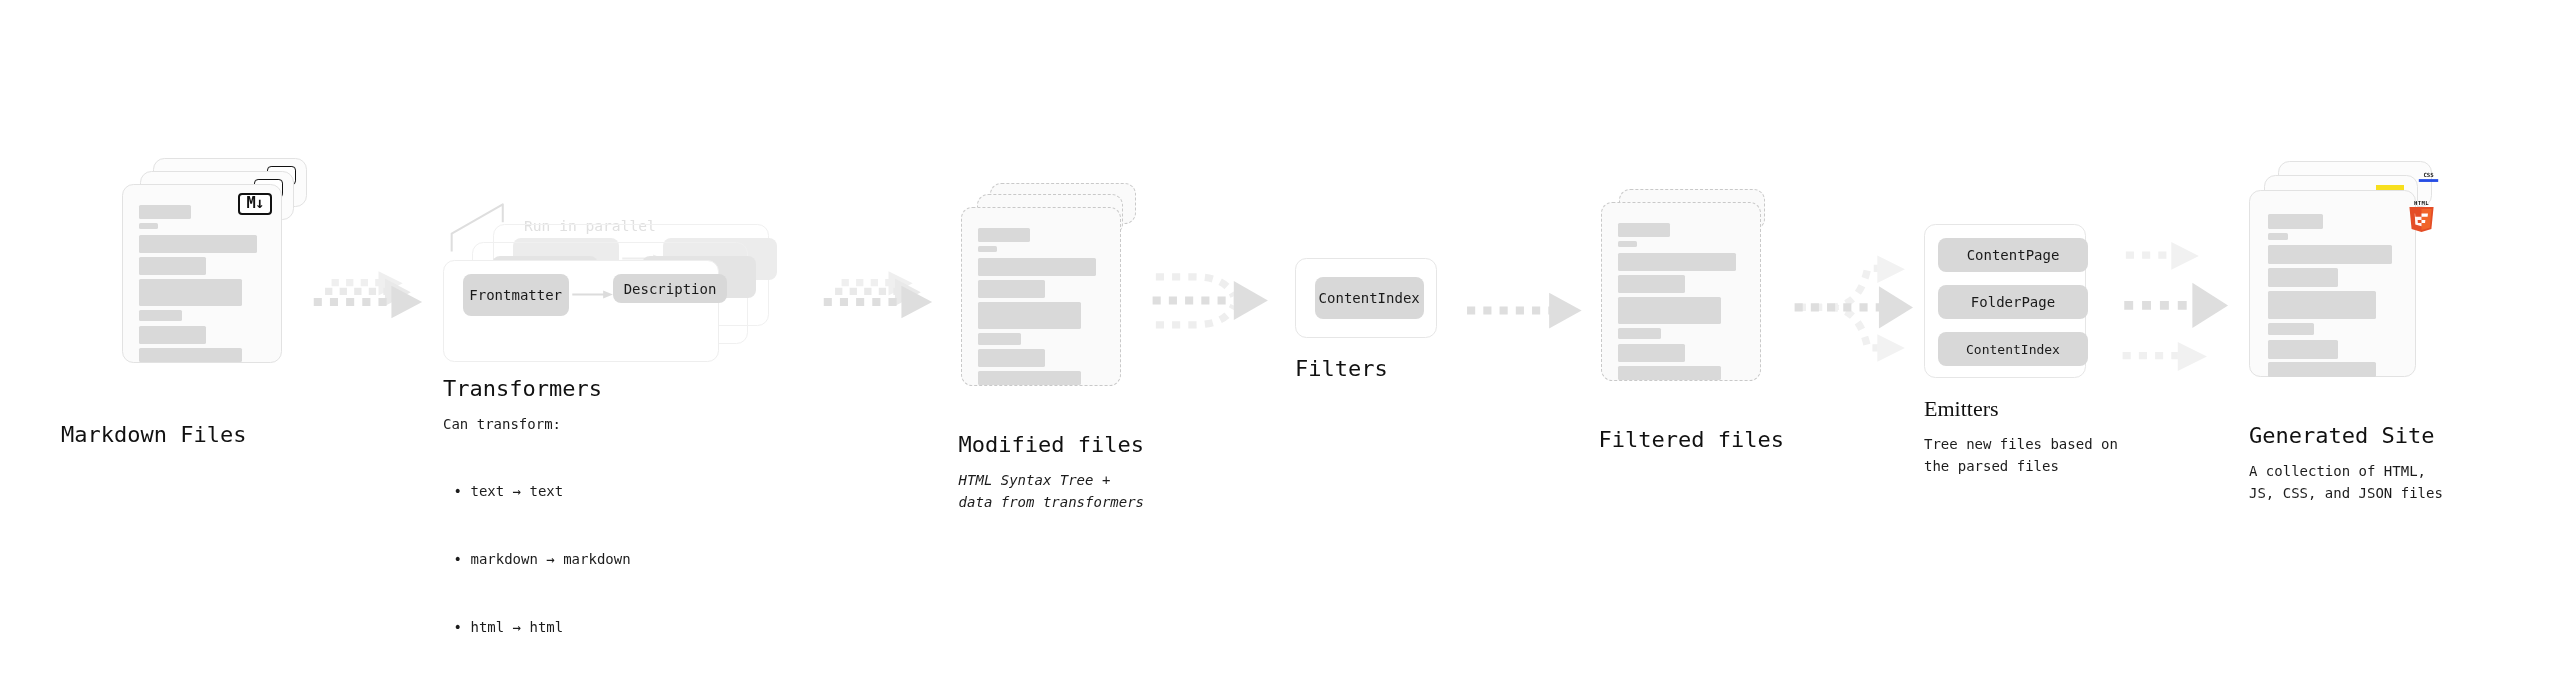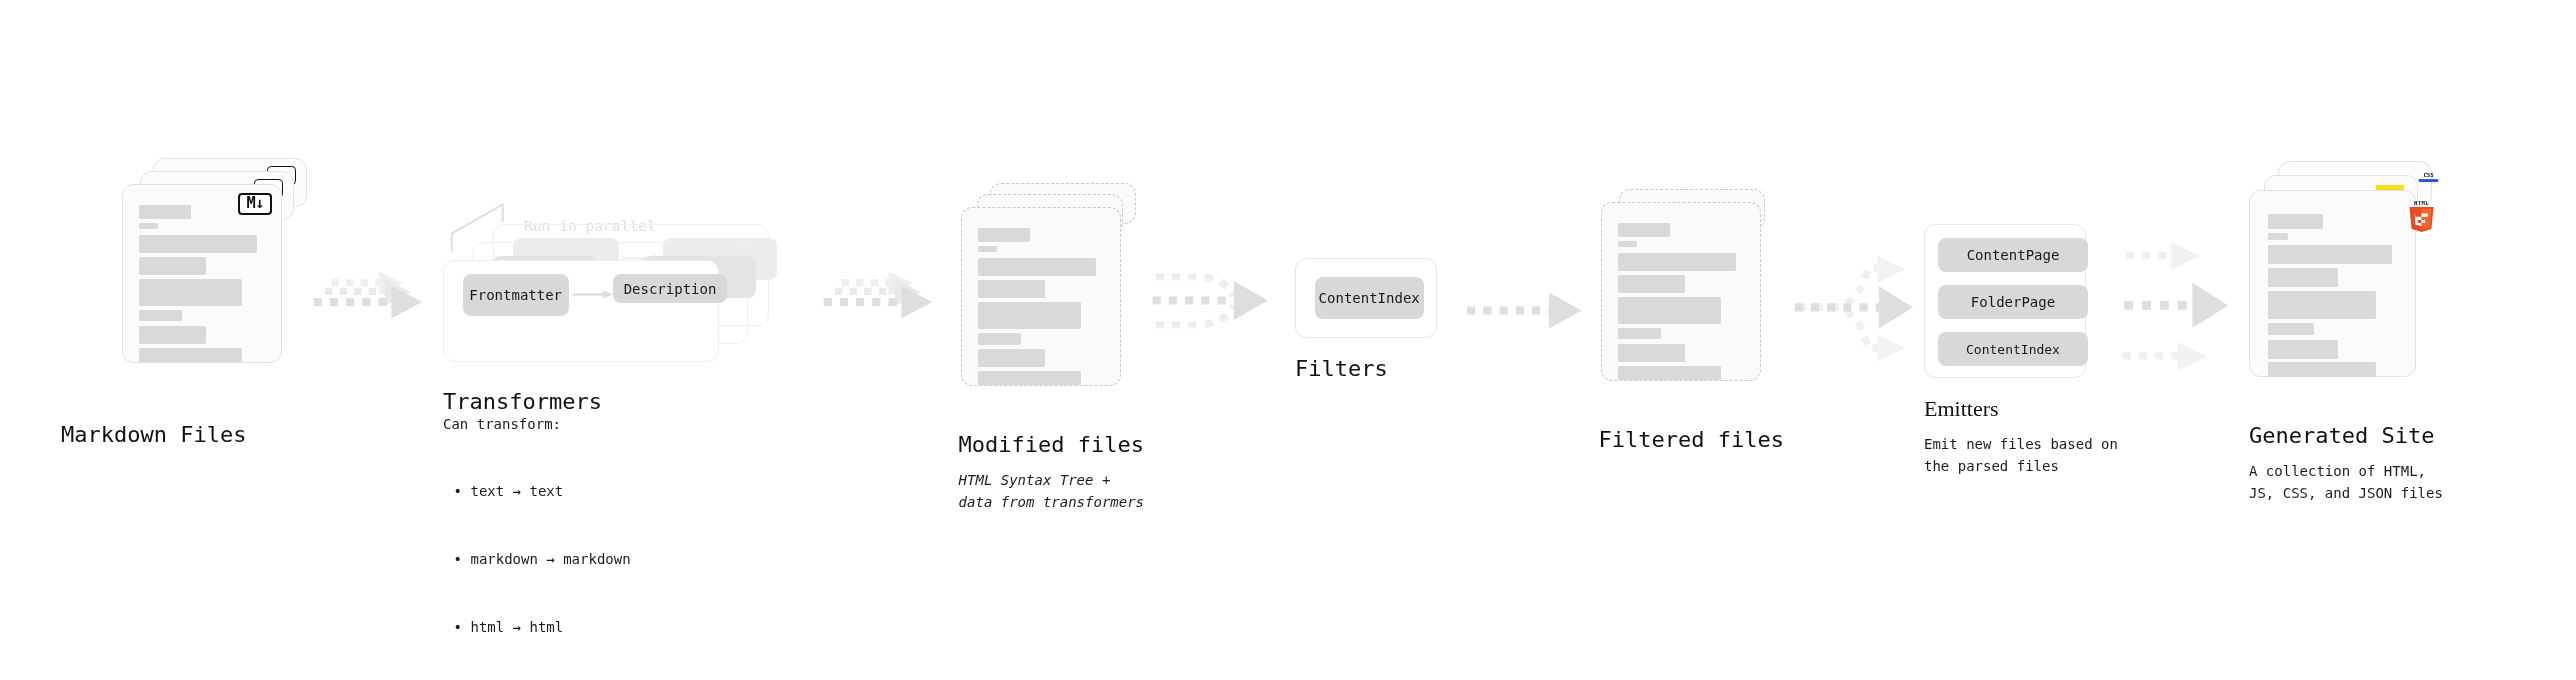--- a/index.html
+++ b/index.html
@@ -165,21 +165,21 @@
 
     <div class="box" style="left:0px; top:67px; width:276px; height:102px; border-color:#eeeeee;">
       <div class="pill" style="left:18.7px;  top:13px; width:106px; height:42px; font-size:14px;">Frontmatter</div>
       <div class="pill" style="left:169px; top:13px; width:114px; height:29px; font-size:14px;">Description</div>
       <svg style="position:absolute; left:128px; top:27px;" width="46" height="13" viewBox="0 0 56 16">
         <line x1="0" y1="8" x2="40" y2="8" stroke="#dcdcdc" stroke-width="2.5"></line>
         <polygon points="38,3 50,8 38,13" fill="#dcdcdc"></polygon>
       </svg>
     </div>
 
-    <div class="title" style="left:0px; top:183px;margin-top:13px;">Transformers</div>
+    <div class="title" style="left:0px; top:183px;">Transformers</div>
     <div class="sub" style="left:0px; top:221px;">Can transform:</div>
     <div class="bullets" style="left:10.6px; top:242px;">
       <div>• text → text</div>
       <div>• markdown → markdown</div>
       <div>• html → html</div>
     </div>
   </div>
 
   <div class="node" style="left:817px; top:268px;">
     <svg width="130" height="89" viewBox="0 0 160 110">
@@ -269,21 +269,21 @@
     </svg>
   </div>
 
   <div class="node" style="left:1924px; top:224px;">
     <div class="box" style="left:0px; top:0px; width:162px; height:154px; position:relative;">
       <div class="pill" style="left:13px; top:13px;  width:150px; height:34px; font-size:14px;">ContentPage</div>
       <div class="pill" style="left:13px; top:60px;  width:150px; height:34px; font-size:14px;">FolderPage</div>
       <div class="pill" style="left:13px; top:107px; width:150px; height:34px; font-size:13px;">ContentIndex</div>
     </div>
     <div class="title" style="left:0px; top:172px;font-family:Liberation Serif, serif;">Emitters</div>
-    <div class="sub" style="left:0px; top:210px;">Emit new files based on
+    <div class="sub" style="left:0px; top:210px;">Tree new files based on
 the parsed files</div>
   </div>
 
   <div class="node" style="left:2121px; top:234px;">
     <svg width="146" height="146" viewBox="0 0 180 180">
       <line x1="6" y1="26" x2="66" y2="26" stroke="#f0f0f0" stroke-width="9" stroke-dasharray="10 10"></line>
       <polygon points="62,10 96,27 62,44" fill="#f1f1f1"></polygon>
       <line x1="4" y1="88" x2="90" y2="88" stroke="#dedede" stroke-width="11" stroke-dasharray="11 11"></line>
       <polygon points="88,60 132,88 88,116" fill="#dedede"></polygon>
       <line x1="2" y1="150" x2="74" y2="150" stroke="#f0f0f0" stroke-width="9" stroke-dasharray="10 10"></line>

